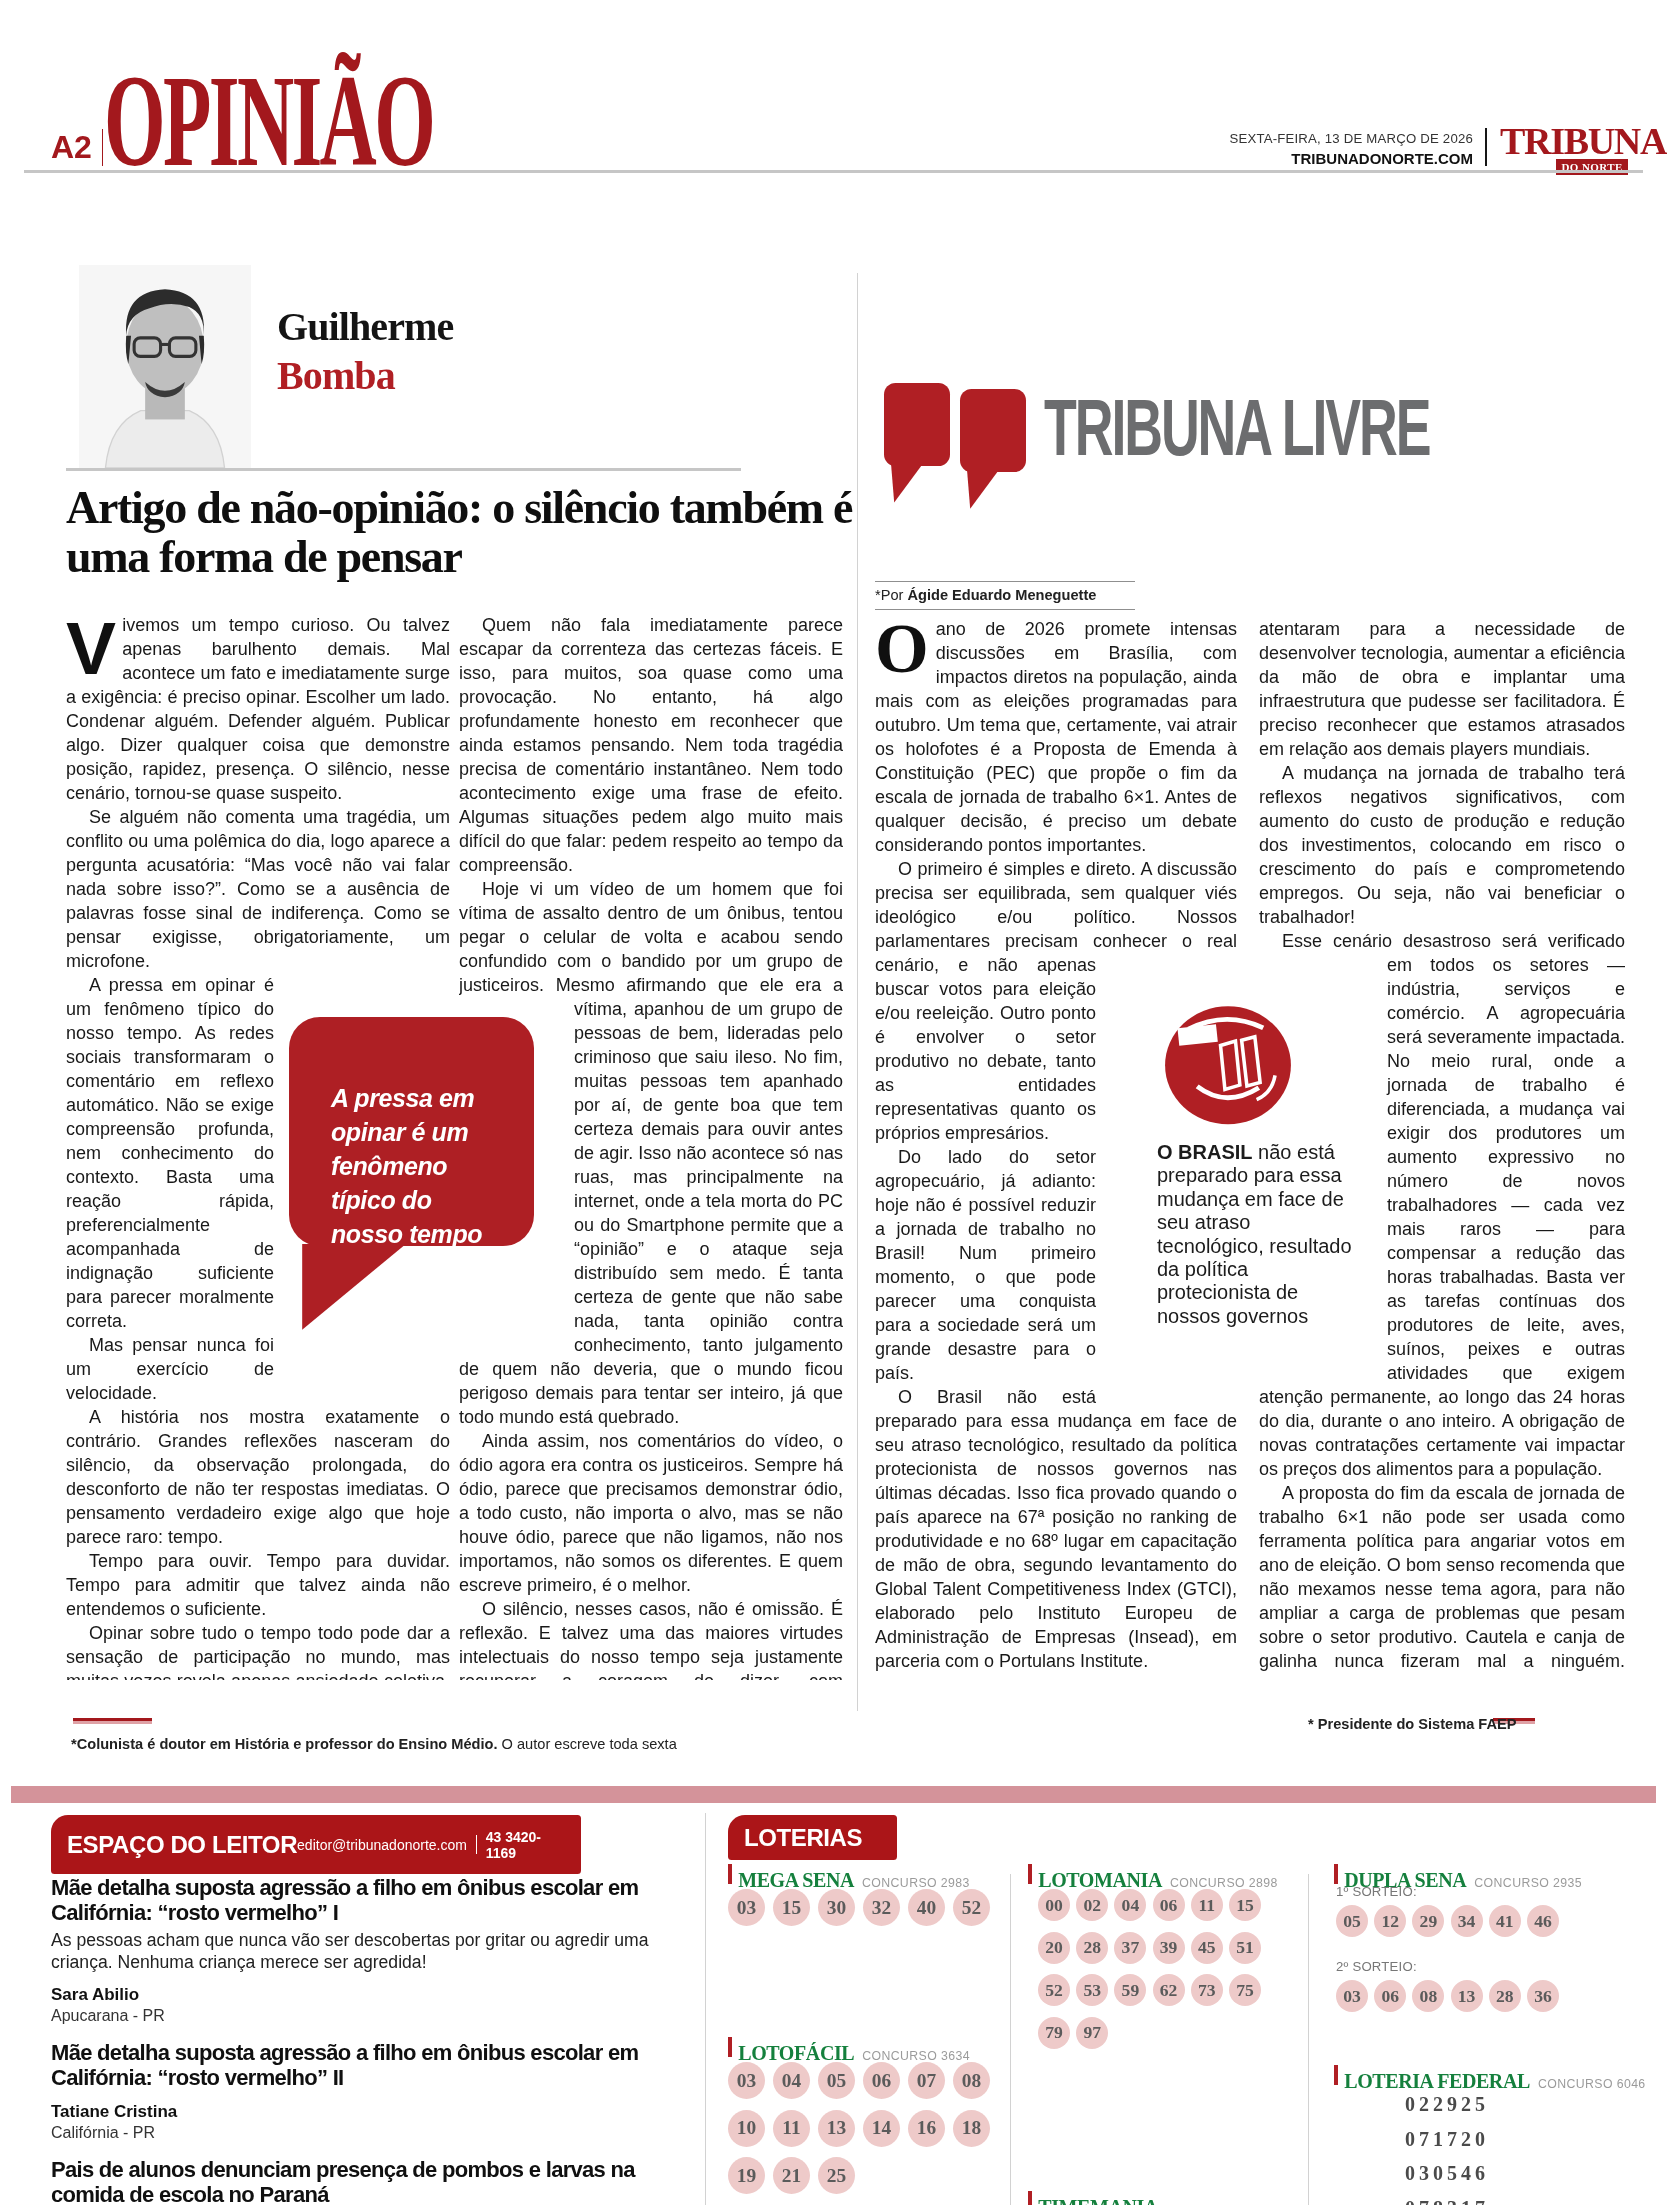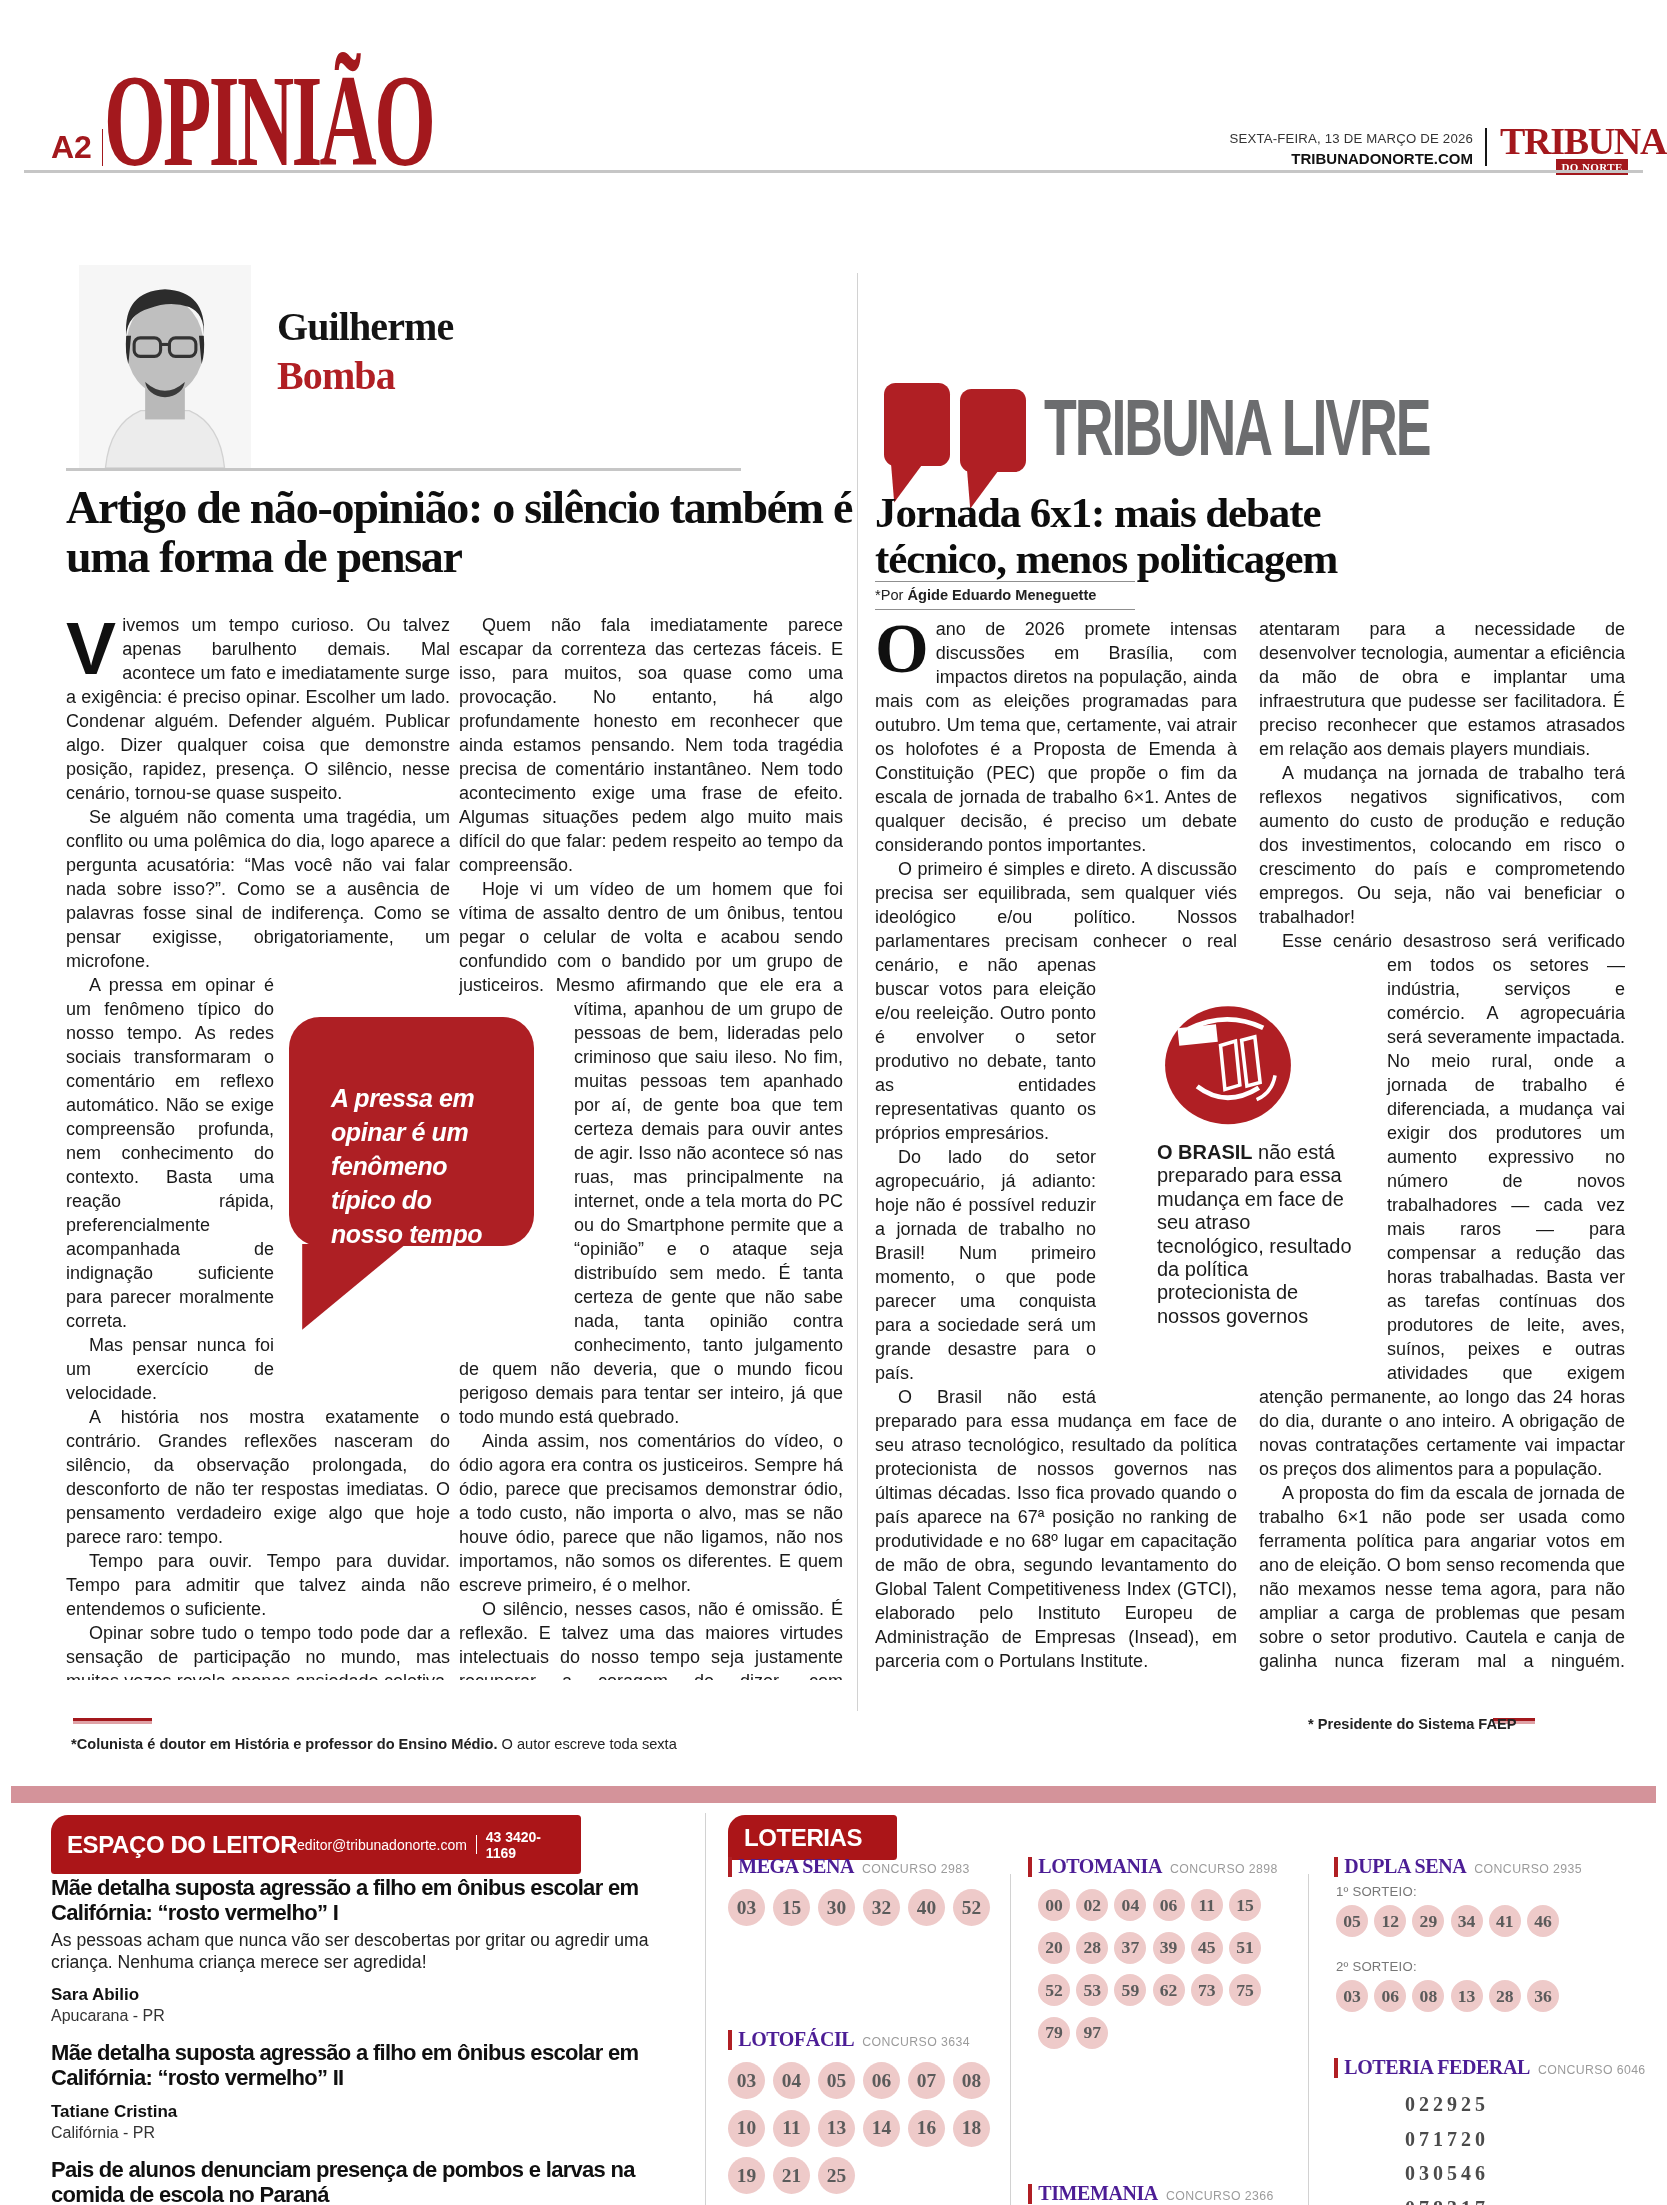--- a/index.html
+++ b/index.html
@@ -65,21 +65,21 @@
   .contact .ph{font-weight:bold;}
   
   .letter{margin-bottom:15px;width:613px;}
   .letter .lt{font:bold 22px/25px "Liberation Sans",sans-serif;letter-spacing:-0.7px;color:#101010;}
   .letter .lb{font:17.6px/22px "Liberation Sans",sans-serif;color:#222;margin-top:3.5px;}
   .letter .ln{font:bold 17px "Liberation Sans",sans-serif;color:#111;margin-top:12.3px;}
   .letter .ll{font:16px "Liberation Sans",sans-serif;color:#333;margin-top:1.8px;}
   
   .game-h{display:flex;align-items:baseline;white-space:nowrap;}
   .game-h .tick{width:4px;height:20px;background:#b01f24;margin-right:6.2px;align-self:center;}
-  .game-h .gn{font:bold 20px "Liberation Serif",serif;color:#4c1d95;letter-spacing:-0.4px;}
+  .game-h .gn{font:bold 20px "Liberation Serif",serif;color:#15803d;letter-spacing:-0.4px;margin-top:14px;}
   .game-h .gc{font:12.3px "Liberation Sans",sans-serif;color:#9b9b9b;margin-left:8px;letter-spacing:0.4px;}
   .ball-row{display:flex;margin-bottom:10.6px;}
   .ball{display:flex;align-items:center;justify-content:center;background:#eecac9;color:#5b5b5b;
         border-radius:50%;font:bold 19.4px "Liberation Serif",serif;}
   .balls-lg .ball{width:37px;height:37px;margin-right:8px;}
   .balls-sm .ball{width:32px;height:32px;margin-right:6.2px;font-size:17.6px;}
   .sorteio-label{font:13.2px "Liberation Sans",sans-serif;color:#777;margin:0 0 4.4px 0;letter-spacing:0.2px;}
   .ticket{font:bold 20px "Liberation Serif",serif;color:#4a4a4a;letter-spacing:4px;margin-bottom:11.5px;}
 </style>
 </head>
@@ -148,21 +148,20 @@
     <b>*Colunista é doutor em História e professor do Ensino Médio.</b><span> O autor escreve toda sexta</span>
   </div>
 
   <div class="abs vdiv" style="left:857px;top:273px;width:1.3px;height:1438px;"></div>
 
   <div class="abs" style="left:884px;top:383px;width:150px;height:128px;">
     <div class="tl-bubble" style="left:0;top:0;"></div>
     <div class="tl-bubble" style="left:76px;top:6.2px;"></div>
   </div>
   <div class="abs tl-title" style="left:1044px;top:388px;">TRIBUNA LIVRE</div>
-  <div class="abs headline2" style="left:875px;top:490px;width:560px;">Jornada 6x1: mais debate técnico, menos politicagem</div>
   <div class="abs byline" style="left:875px;top:581px;width:260px;">
     <span>*Por </span><b>Ágide Eduardo Meneguette</b>
   </div>
 
   <div class="abs" style="left:875px;top:617px;width:750px;height:1059px;">
     <div class="bodycol" style="left:0;width:362px;height:1059px;">
       <p class="noind"><span class="dcs">O</span><span>ano de 2026 promete intensas discussões em Brasília, com impactos diretos na população, ainda mais com as eleições programadas para outubro. Um tema que, certamente, vai atrair os holofotes é a Proposta de Emenda à Constituição (PEC) que propõe o fim da escala de jornada de trabalho 6×1. Antes de qualquer decisão, é preciso um debate considerando pontos importantes.</span></p>
       <p><span>O primeiro é simples e direto. A discussão precisa ser equilibrada, sem qualquer viés ideológico e/ou político. Nossos parlamentares precisam conhecer o real cenário, e não apenas</span> <span class="sp-rA"></span><span>buscar votos para eleição e/ou reeleição. Outro ponto é envolver o setor produtivo no debate, tanto as entidades representativas quanto os próprios empresários.</span></p>
       <p>Do lado do setor agropecuário, já adianto: hoje não é possível reduzir a jornada de trabalho no Brasil! Num primeiro momento, o que pode parecer uma conquista para a sociedade será um grande desastre para o país.</p>
       <p>O Brasil não está preparado para essa mudança em face de seu atraso tecnológico, resultado da política protecionista de nossos governos nas últimas décadas. Isso fica provado quando o país aparece na 67ª posição no ranking de produtividade e no 68º lugar em capacitação de mão de obra, segundo levantamento do Global Talent Competitiveness Index (GTCI), elaborado pelo Instituto Europeu de Administração de Empresas (Insead), em parceria com o Portulans Institute.</p>

